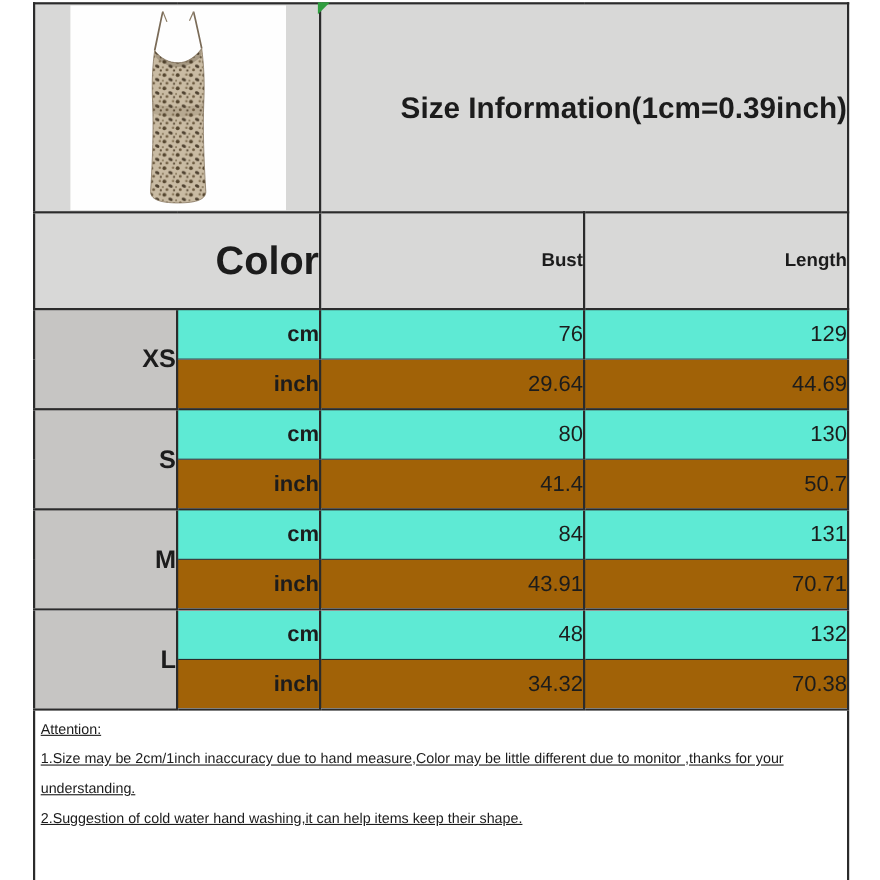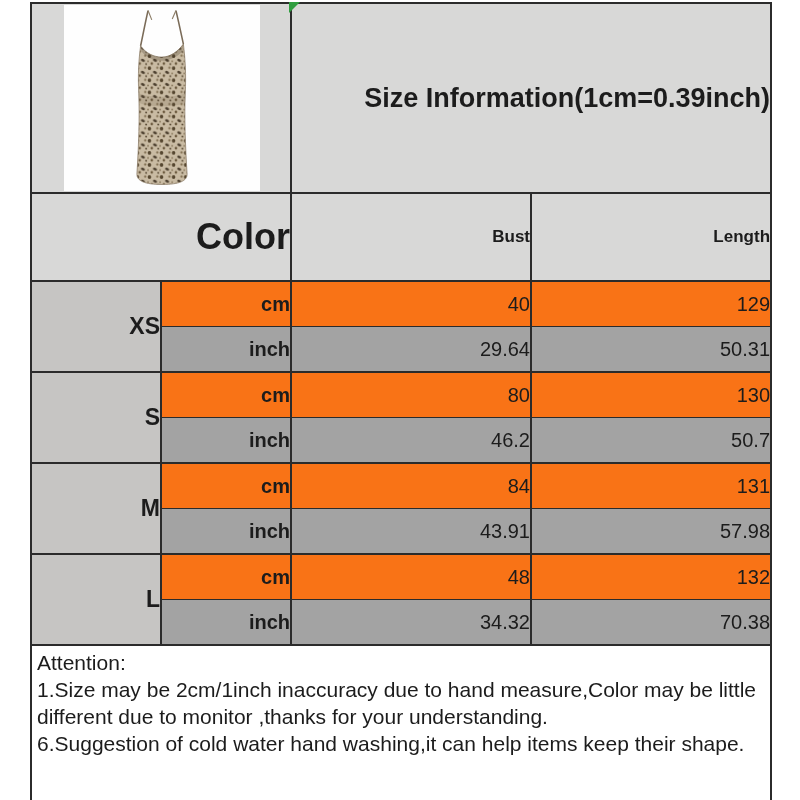--- a/index.html
+++ b/index.html
@@ -31,29 +31,29 @@
 
   
   tr.r-data td{height:44px;}
   td.c-label{
     background:#c6c5c3;font-weight:bold;font-size:23px;
     border-right:2px solid #2b2b2b;border-top:2px solid #2b2b2b;
   }
   td.c-unit{font-weight:bold;font-size:20px;border-right:2px solid #2b2b2b;}
   td.c-val{font-size:20px;font-weight:normal;border-right:2px solid #2b2b2b;}
   tr.group-start td{border-top:2px solid #2b2b2b;}
-  tr.r-cm td.c-unit, tr.r-cm td.c-val{background:#f97316;}
-  tr.r-inch td.c-unit, tr.r-inch td.c-val{background:#a3a3a3;}
+  tr.r-cm td.c-unit, tr.r-cm td.c-val{background:#5eead4;}
+  tr.r-inch td.c-unit, tr.r-inch td.c-val{background:#a16207;}
 
   
   .attention-cell{
     background:#ffffff;text-align:left;vertical-align:top;
     padding:3px 8px 0 5px;border-top:2px solid #2b2b2b;height:156px;
   }
-  .attention-cell div{font-size:21px;line-height:27px;font-weight:normal;}
+  .attention-cell div{font-size:13px;line-height:27px;font-weight:normal;text-decoration:underline;}
 
   
   .green-flag{
     position:absolute;left:289px;top:2px;width:0;height:0;
     border-top:11px solid #2f9e3f;border-right:11px solid transparent;
   }
 </style>
 </head>
 <body>
 
@@ -104,69 +104,69 @@
 
     <tr class="row-head">
       <td colspan="2" class="h-size">Color</td>
       <td class="h-col">Bust</td>
       <td class="h-col">Length</td>
     </tr>
 
     <tr class="r-data r-cm group-start">
       <td class="c-label" rowspan="2">XS</td>
       <td class="c-unit">cm</td>
-      <td class="c-val">40</td>
+      <td class="c-val">76</td>
       <td class="c-val">129</td>
     </tr>
     <tr class="r-data r-inch">
       <td class="c-unit">inch</td>
       <td class="c-val">29.64</td>
-      <td class="c-val">50.31</td>
+      <td class="c-val">44.69</td>
     </tr>
 
     <tr class="r-data r-cm group-start">
       <td class="c-label" rowspan="2">S</td>
       <td class="c-unit">cm</td>
       <td class="c-val">80</td>
       <td class="c-val">130</td>
     </tr>
     <tr class="r-data r-inch">
       <td class="c-unit">inch</td>
-      <td class="c-val">46.2</td>
+      <td class="c-val">41.4</td>
       <td class="c-val">50.7</td>
     </tr>
 
     <tr class="r-data r-cm group-start">
       <td class="c-label" rowspan="2">M</td>
       <td class="c-unit">cm</td>
       <td class="c-val">84</td>
       <td class="c-val">131</td>
     </tr>
     <tr class="r-data r-inch">
       <td class="c-unit">inch</td>
       <td class="c-val">43.91</td>
-      <td class="c-val">57.98</td>
+      <td class="c-val">70.71</td>
     </tr>
 
     <tr class="r-data r-cm group-start">
       <td class="c-label" rowspan="2">L</td>
       <td class="c-unit">cm</td>
       <td class="c-val">48</td>
       <td class="c-val">132</td>
     </tr>
     <tr class="r-data r-inch">
       <td class="c-unit">inch</td>
       <td class="c-val">34.32</td>
       <td class="c-val">70.38</td>
     </tr>
 
     <tr>
       <td colspan="4" class="attention-cell">
         <div>Attention:</div>
         <div>1.Size may be 2cm/1inch inaccuracy due to hand measure,Color may be little different due to monitor ,thanks for your understanding.</div>
-        <div>6.Suggestion of cold water hand washing,it can help items keep their shape.</div>
+        <div>2.Suggestion of cold water hand washing,it can help items keep their shape.</div>
       </td>
     </tr>
   </tbody>
     </table>
 </div>
 
 <div class="green-flag"></div>
 
 </body></html>

